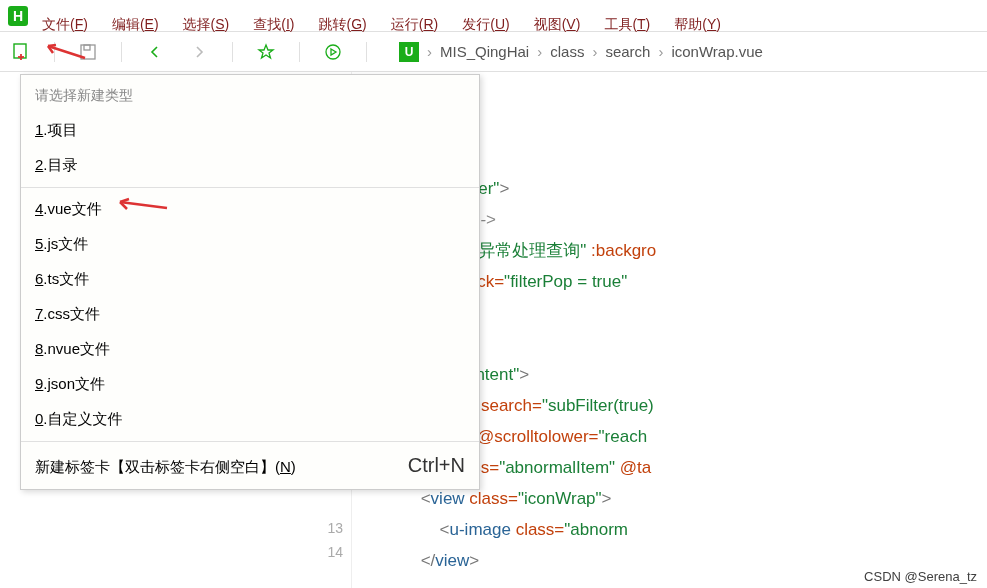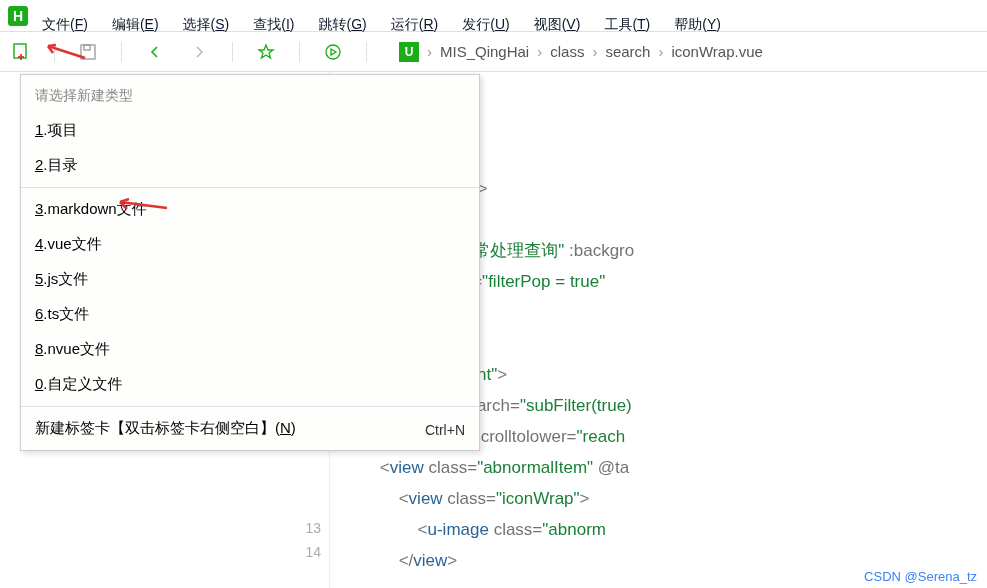--- a/index.html
+++ b/index.html
@@ -1,54 +1,54 @@
 <!DOCTYPE html>
 <html><head>
   <meta charset="utf-8">
   <style>
     * { margin: 0; padding: 0; box-sizing: border-box; font-family: "Microsoft YaHei", Arial, sans-serif; }
     body { background: #fff; width: 987px; height: 588px; overflow: hidden; position: relative; }
     
     .menubar { display: flex; align-items: center; height: 32px; padding: 0 8px; border-bottom: 1px solid #e0e0e0; gap: 4px; }
     .logo { width: 20px; height: 20px; background: #1aad19; color: #fff; font-weight: bold; display: flex; align-items: center; justify-content: center; border-radius: 3px; font-size: 14px; }
-    .menu-item { padding: 4px 10px; font-size: 14px; cursor: pointer; color: #0f172a; margin-top: 18px; }
+    .menu-item { padding: 4px 10px; font-size: 14px; cursor: pointer; color: #7f1d1d; margin-top: 18px; }
     .menu-item u { text-decoration: underline; }
     
     .toolbar { display: flex; align-items: center; height: 40px; padding: 0 10px; gap: 22px; border-bottom: 1px solid #e0e0e0; position: relative; }
     .tool-icon { width: 22px; height: 22px; display: flex; align-items: center; justify-content: center; cursor: pointer; color: #1aad19; }
     .tool-icon.gray { color: #888; }
     .tool-sep { width: 1px; height: 20px; background: #e0e0e0; }
     
     .breadcrumb { display: flex; align-items: center; gap: 8px; font-size: 15px; color: #555; margin-left: 10px; }
     .crumb-logo { width: 20px; height: 20px; background: #1aad19; color: #fff; display: flex; align-items: center; justify-content: center; font-size: 12px; font-weight: bold; }
     .crumb-sep { color: #999; }
     
-    .content-area { display: flex; position: relative; height: calc(100% - 72px); }
+    .content-area { display: flex; position: relative; height: calc(100% - 72px); padding-left: 22px; }
     
     .dropdown { position: absolute; top: 2px; left: 20px; width: 460px; background: #fefefc; border: 1px solid #ccc; box-shadow: 2px 2px 6px rgba(0,0,0,0.15); z-index: 100; padding: 6px 0 4px 0; }
     .dropdown-title { color: #888; font-size: 14px; padding: 6px 14px 8px 14px; }
     .dropdown-item { display: flex; justify-content: space-between; align-items: flex-end; padding: 8px 14px; font-size: 15px; color: #000; cursor: pointer; }
     .dropdown-item .keytext u { text-decoration: underline; }
     .dropdown-sep { height: 1px; background: #e0e0e0; margin: 4px 0; }
-    .shortcut { color: #333; font-size: 14px; }
+    .shortcut { color: #333; font-size: 20px; }
     
     .gutter { width: 40px; border-right: 1px solid #eee; padding-top: 444px; text-align: right; color: #aaa; font-size: 14px; margin-left: 290px; }
     .gutter div { padding-right: 8px; line-height: 24px; }
     
     .editor { flex: 1; font-family: Consolas, Monaco, monospace; font-size: 17px; line-height: 31px; padding-left: 12px; padding-top: 70px; white-space: pre; color: #333; position: relative; }
     .editor .gt { color: #777; }
     .editor .tag { color: #2a6496; }
-    .editor .attr { color: #737373; }
+    .editor .attr { color: #c2410c; }
     .editor .str { color: #1a7f37; }
     .editor .cmt { color: #888; font-style: italic; }
     
     .arrow1 { position: absolute; top: 38px; left: 40px; z-index: 200; }
     .arrow2 { position: absolute; top: 120px; left: 112px; z-index: 200; }
     
-    .watermark { position: absolute; bottom: 4px; right: 10px; color: #3b82f6; font-size: 13px; z-index: 50; }
+    .watermark { position: absolute; bottom: 4px; right: 10px; color: #404040; font-size: 13px; z-index: 50; }
   </style>
 </head>
 <body>
 
 <div class="menubar">
   <div class="logo">H</div>
   <div class="menu-item">文件(<u>F</u>)</div>
   <div class="menu-item">编辑(<u>E</u>)</div>
   <div class="menu-item">选择(<u>S</u>)</div>
   <div class="menu-item">查找(<u>I</u>)</div>
@@ -124,33 +124,36 @@
   <div class="dropdown">
     <div class="dropdown-title">请选择新建类型</div>
     <div class="dropdown-item">
         <span class="keytext"><u>1</u>.项目</span>
       </div>
     <div class="dropdown-item">
         <span class="keytext"><u>2</u>.目录</span>
       </div>
     <div class="dropdown-sep"></div>
     <div class="dropdown-item">
-        <span class="keytext"><u>3</u>.markdown文件</span>
-      </div>
-    <div class="dropdown-item">
         <span class="keytext"><u>4</u>.vue文件</span>
       </div>
     <div class="dropdown-item">
         <span class="keytext"><u>5</u>.js文件</span>
       </div>
     <div class="dropdown-item">
         <span class="keytext"><u>6</u>.ts文件</span>
       </div>
     <div class="dropdown-item">
+        <span class="keytext"><u>7</u>.css文件</span>
+      </div>
+    <div class="dropdown-item">
         <span class="keytext"><u>8</u>.nvue文件</span>
+      </div>
+    <div class="dropdown-item">
+        <span class="keytext"><u>9</u>.json文件</span>
       </div>
     <div class="dropdown-item">
         <span class="keytext"><u>0</u>.自定义文件</span>
       </div>
     <div class="dropdown-sep"></div>
     <div class="dropdown-item">
         <span class="keytext">新建标签卡【双击标签卡右侧空白】(<u>N</u>)</span>
         <span class="shortcut">Ctrl+N</span>
       </div>
   </div>

